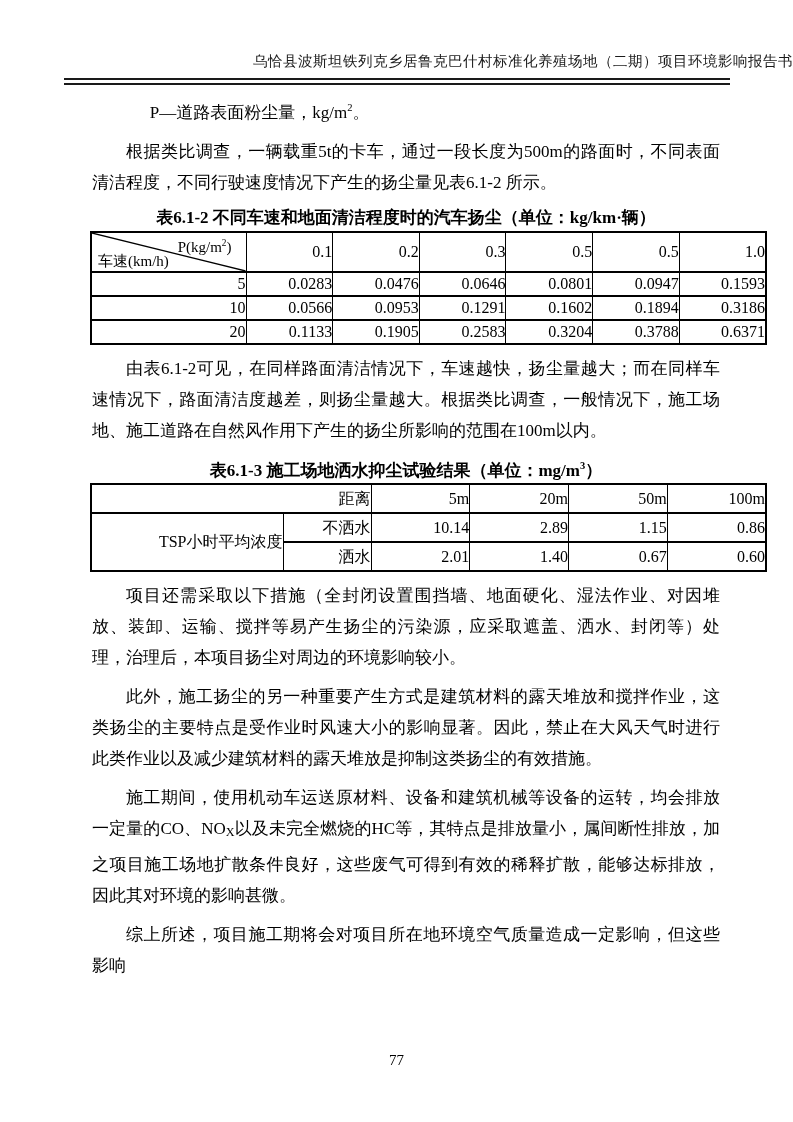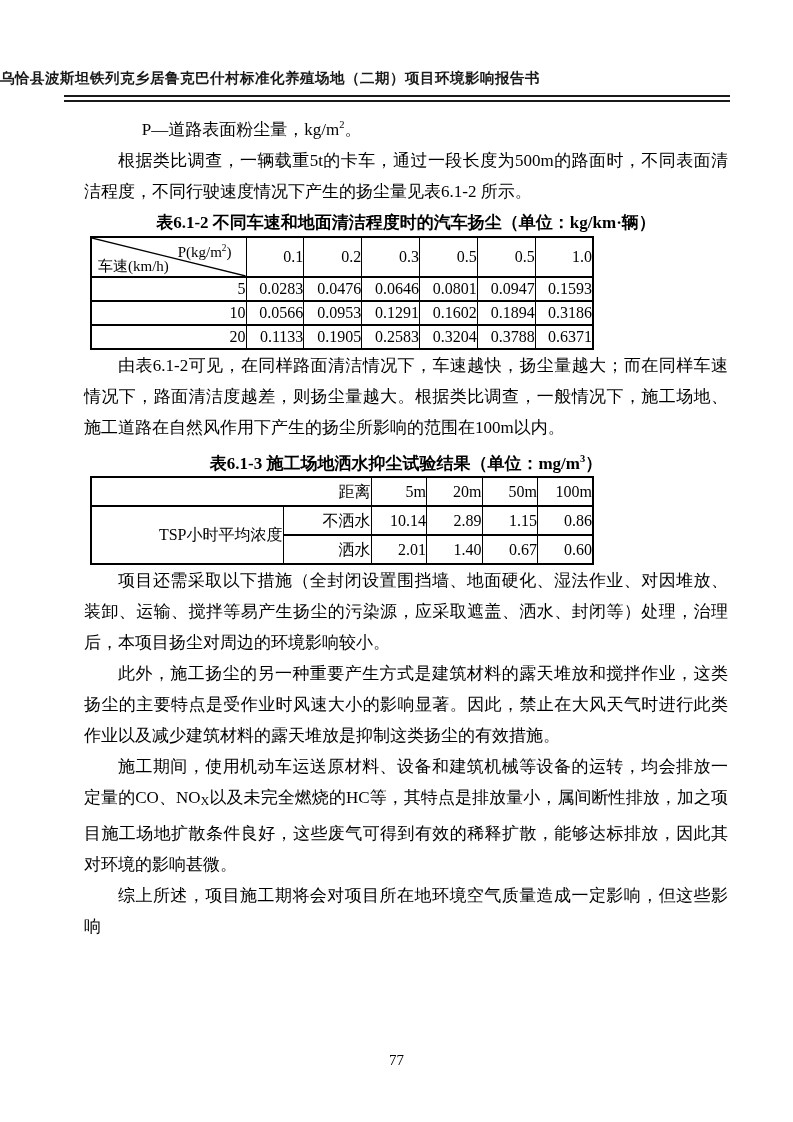--- a/index.html
+++ b/index.html
@@ -6,57 +6,56 @@
   .page {
     position: relative;
     width: 793px;
     height: 1122px;
     background: #ffffff;
     color: #000000;
     font-family: "Liberation Serif", "DejaVu Serif", serif;
     overflow: hidden;
   }
   .doc-header {
-    padding-top: 69px;
-    text-align: left;
+    padding-top: 52px;
+    text-align: right;
     font-size: 14.5px;
     letter-spacing: 0.5px;
     color: #1a1a1a;
-    font-weight: bold;
   }
   .header-rule {
     margin: 7px 63px 0 64px;
     height: 3px;
     border-top: 2px solid #1a1a1a;
     border-bottom: 2px solid #1a1a1a;
   }
   .content { margin: 0 65px 0 84px; }
   p.body-p {
-    margin: 0;
+    margin: 8px;
     font-size: 17px;
     line-height: 31px;
     text-align: justify;
     text-indent: 2em;
   }
   p.formula-line { text-indent: 3.4em; margin-top: 7px; }
   p.bold-heading { font-weight: bold; text-indent: 2.2em; }
   .table-title {
     margin: 4px 0 2px 0;
     text-align: center;
     font-size: 17px;
     font-weight: bold;
     line-height: 23px;
   }
   .table-title sup, .corner-top sup { font-size: 0.62em; }
   sup { font-size: 0.62em; }
   sub { font-size: 0.72em; vertical-align: -0.18em; }
   table.data-table {
     border-collapse: collapse;
     margin-left: 6px;
-    width: 504px;
+    width: 677px;
     table-layout: fixed;
     border: 2.5px solid #000;
     font-size: 16px;
   }
   .data-table td {
     border: 1px solid #000;
     border-top-width: 2px;
     border-bottom-width: 2px;
     text-align: right;
     vertical-align: middle;

